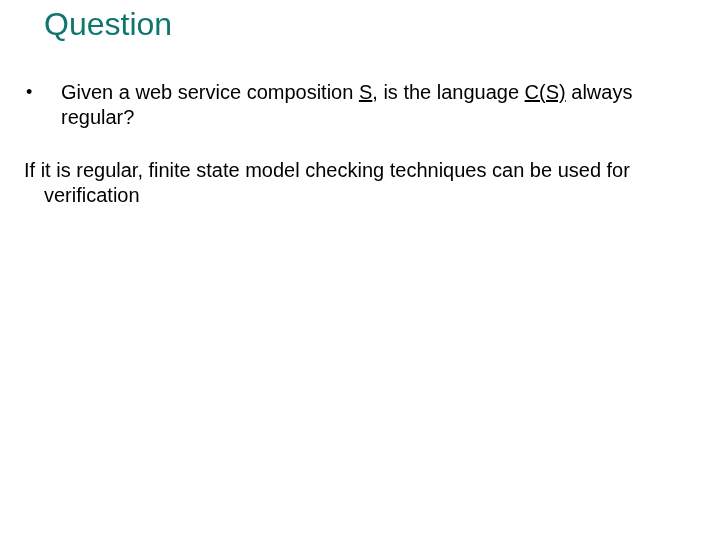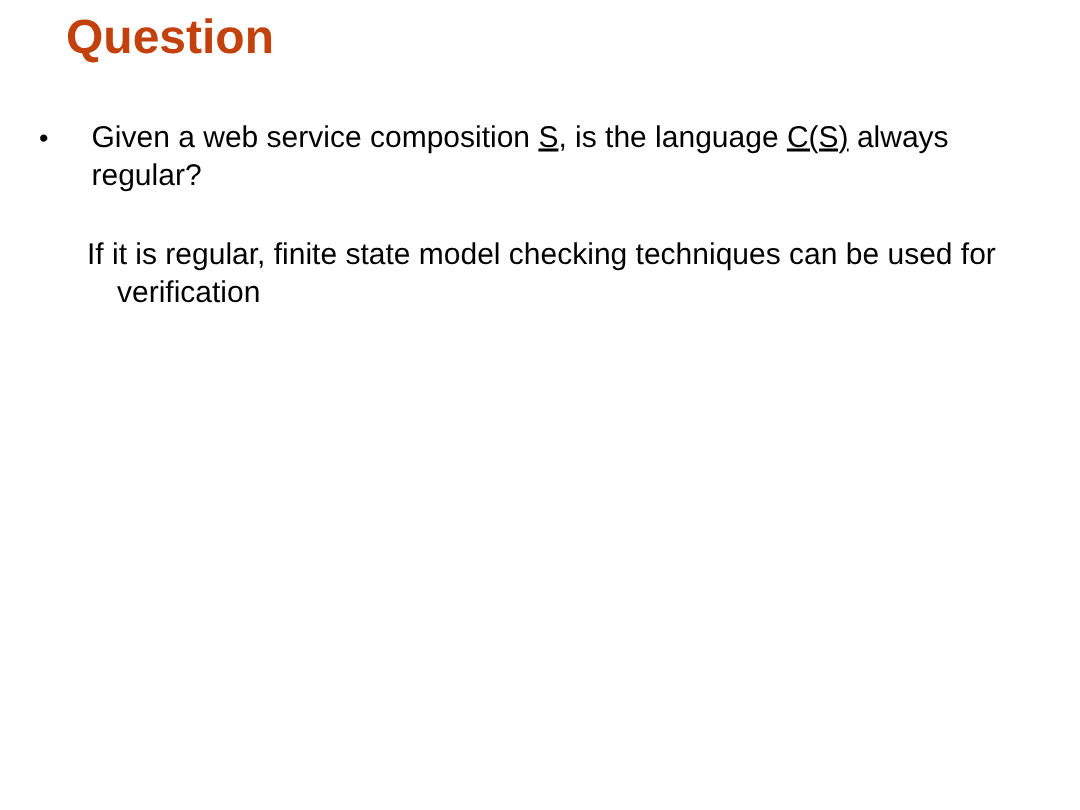--- a/index.html
+++ b/index.html
@@ -16,22 +16,22 @@
     width: 720px;
     height: 540px;
     position: relative;
     box-sizing: border-box;
   }
   .title {
     position: absolute;
     top: 6px;
     left: 44px;
     font-size: 32px;
-    color: #c2410c;
-    font-weight: 700;
+    color: #0f766e;
+    font-weight: 400;
   }
   .body {
     position: absolute;
     top: 80px;
     left: 24px;
     right: 24px;
     font-size: 20px;
     line-height: 1.25;
   }
   .bullet-row {
@@ -48,21 +48,20 @@
     line-height: 1.35;
   }
   .bullet-text {
     flex: 1;
     margin-left: 15px;
   }
   .u {
     text-decoration: underline;
   }
   .sub {
-    margin-left: 34px;
     padding-left: 20px;
     text-indent: -20px;
   }
 </style>
 </head>
 <body>
 
 <div class="slide">
 
   <div class="title">Question</div>

